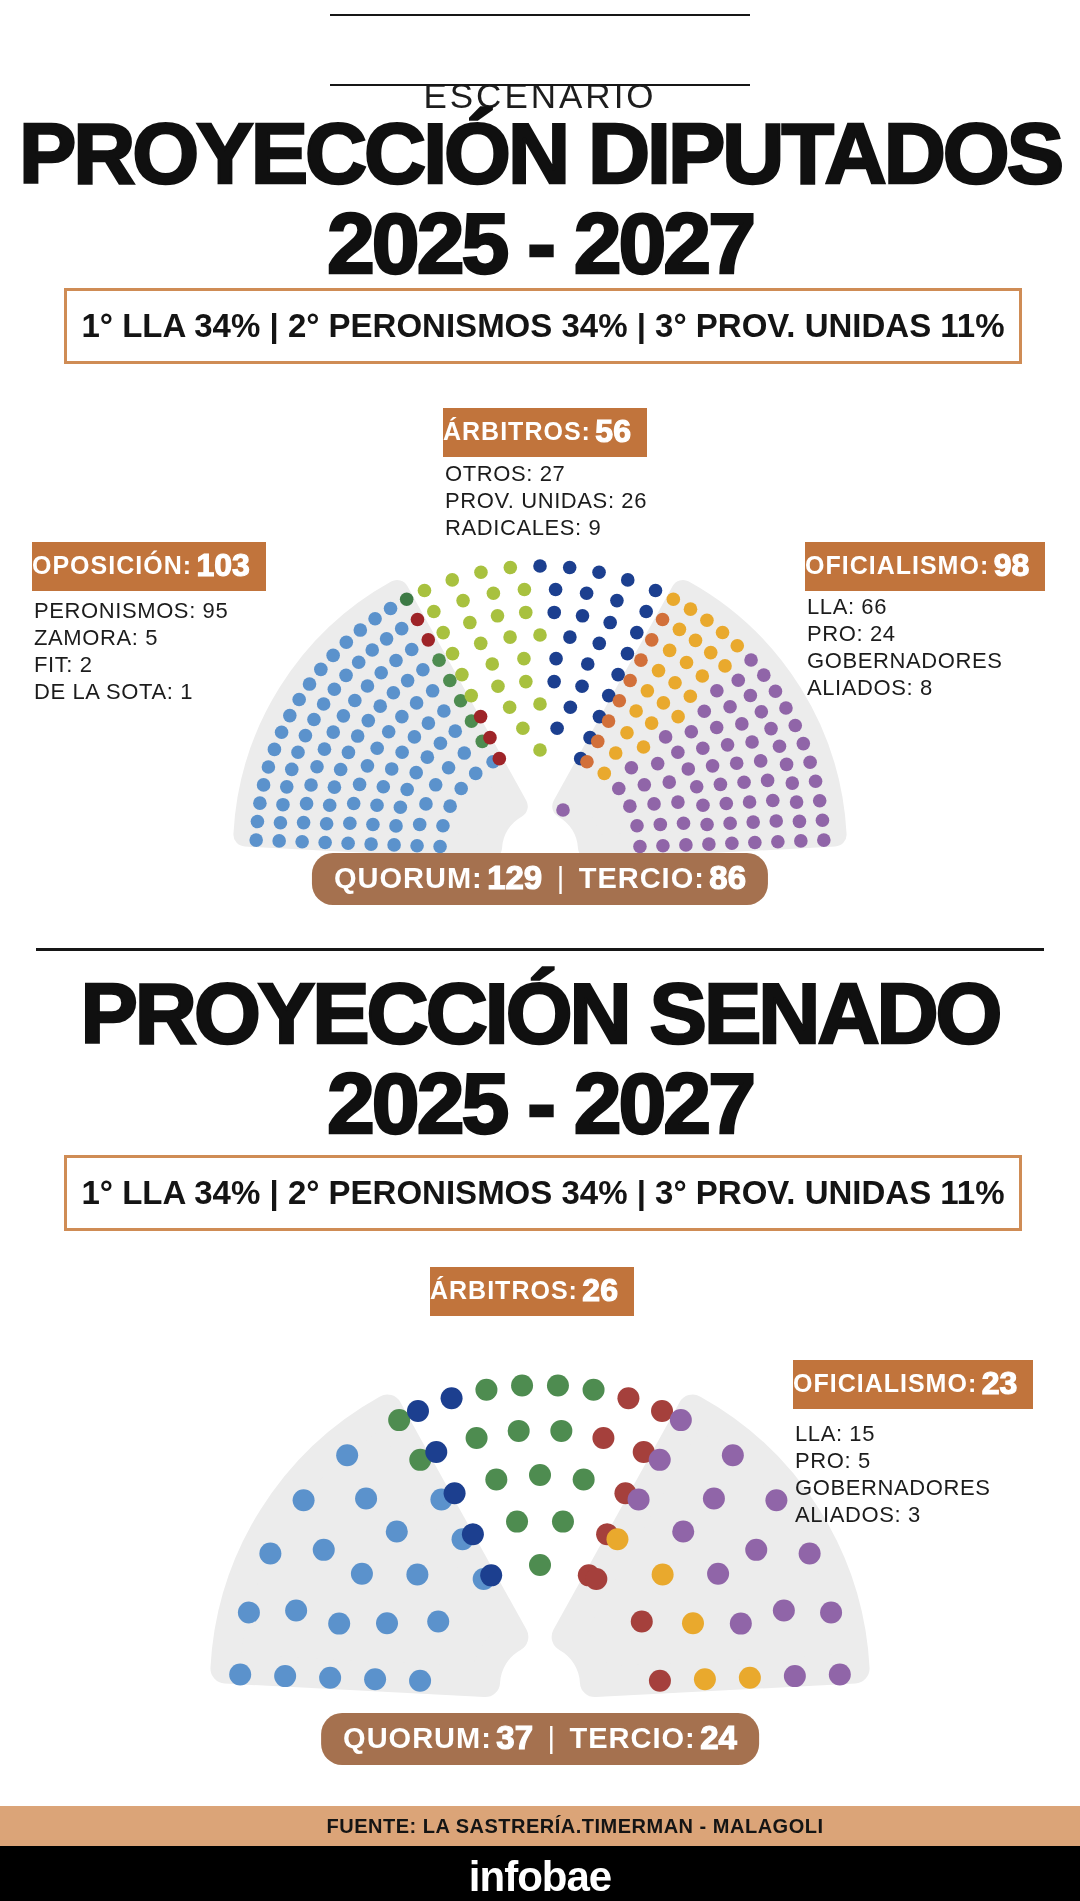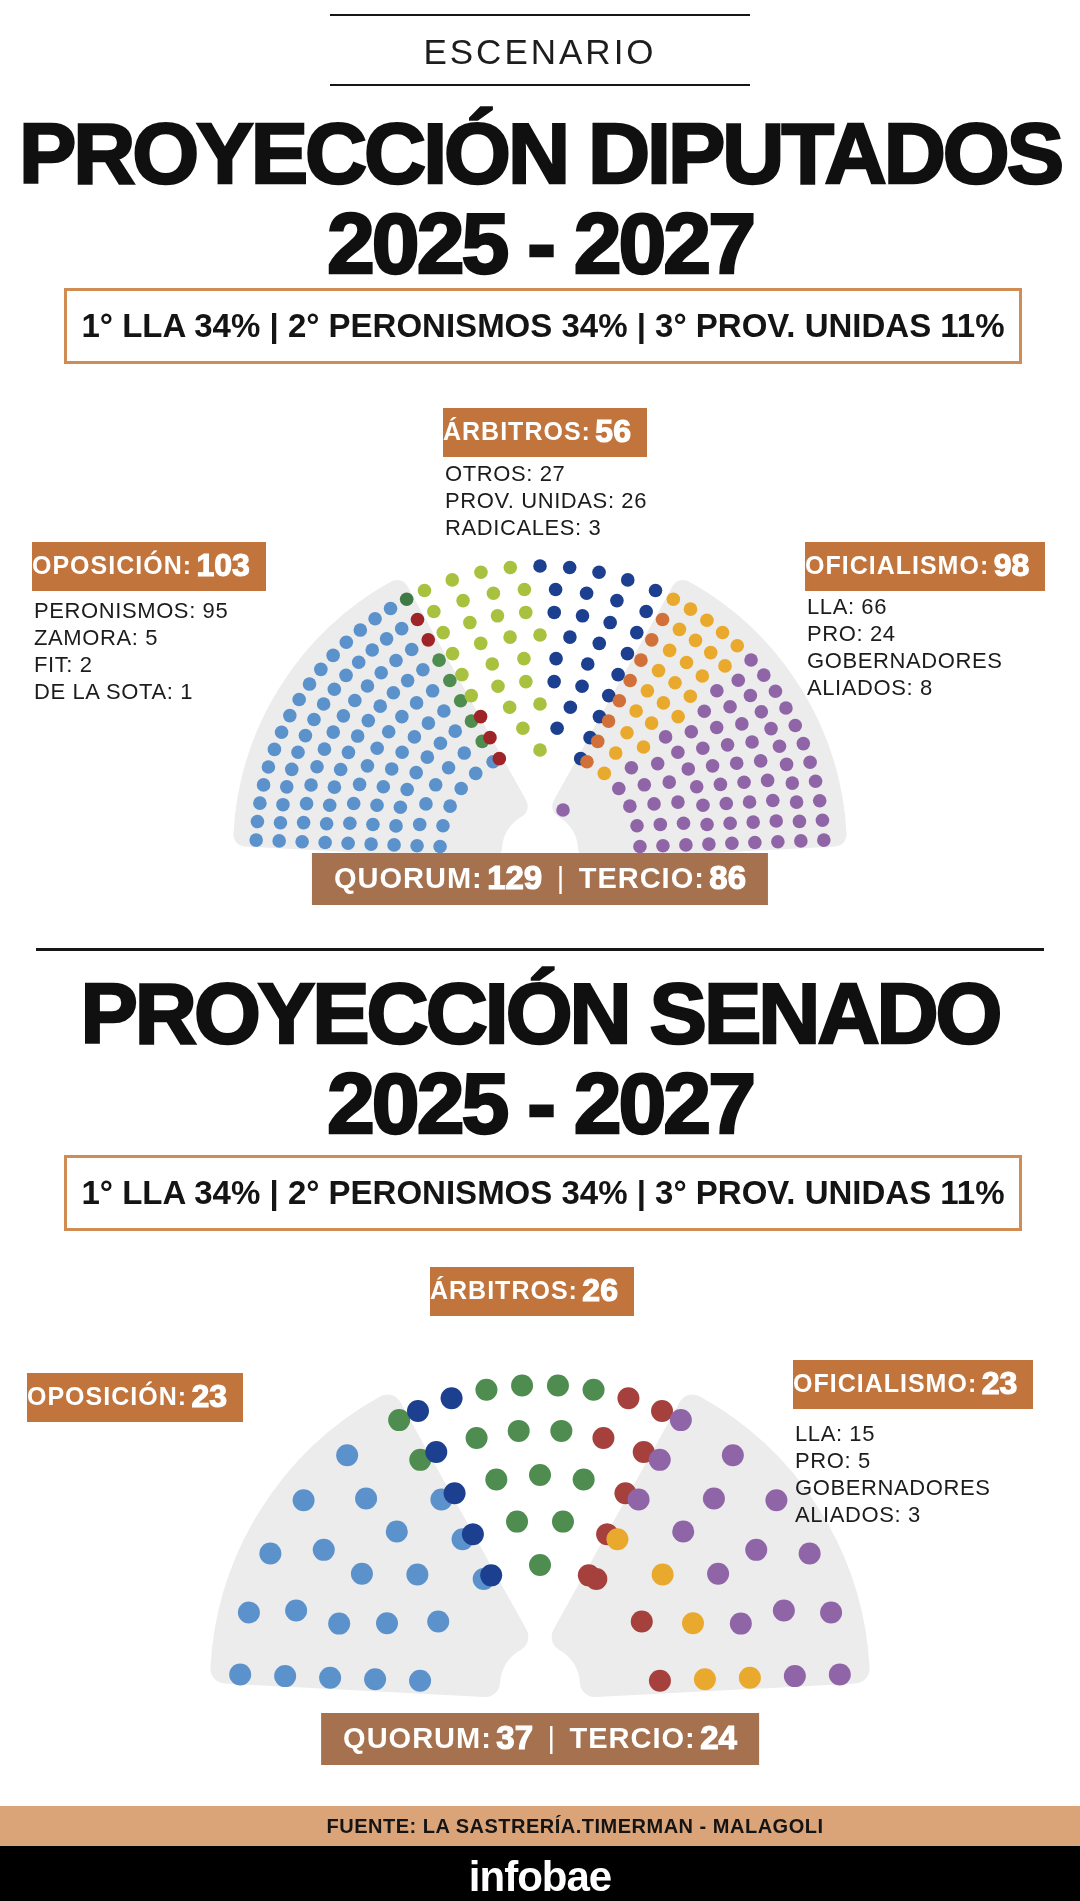--- a/index.html
+++ b/index.html
@@ -1,35 +1,35 @@
 <!DOCTYPE html>
 <html><head>
 <meta charset="utf-8">
 <style>
   html,body{margin:0;padding:0;background:#fff;}
   .page{position:relative;width:1080px;height:1901px;background:#ffffff;overflow:hidden;
         font-family:"Liberation Sans", sans-serif;}
   .rule{position:absolute;height:2px;background:#161616;}
   .kicker{position:absolute;width:100%;text-align:center;font-size:35px;font-weight:400;
-          letter-spacing:3px;color:#1d1d1d;}
+          letter-spacing:3px;color:#1d1d1d;margin-top:44px;}
   .big-title{position:absolute;width:100%;text-align:center;font-size:86px;font-weight:700;
              letter-spacing:-3px;line-height:90px;color:#101010;-webkit-text-stroke:2.5px #101010;}
   .subtitle-box{position:absolute;left:64px;width:952px;height:70px;border:3px solid #cf8c55;
                 display:flex;align-items:center;justify-content:center;}
   .subtitle-box span{font-size:33px;font-weight:700;color:#141414;letter-spacing:0;}
   .group-box{position:absolute;background:#c1743c;color:#fff;padding:5px 16px 7px 0;
              white-space:nowrap;}
   .group-box .gname{font-size:25px;font-weight:700;letter-spacing:1px;vertical-align:middle;}
   .group-box .gnum{font-size:32px;font-weight:700;letter-spacing:0;vertical-align:middle;
                    -webkit-text-stroke:1.2px #fff;}
   .party-list{position:absolute;font-size:22px;line-height:27px;letter-spacing:0.6px;
               color:#1c1c1c;font-weight:400;}
   .party-list div{white-space:normal;}
   .quorum-bar{position:absolute;left:50%;transform:translateX(-50%);background:#a5714f;color:#fff;
-              padding:6px 22px 8px 22px;white-space:nowrap;}
+              padding:6px 22px 8px 22px;white-space:nowrap;border-radius:21px;}
   .quorum-bar .qtxt{font-size:29px;font-weight:700;letter-spacing:1px;vertical-align:middle;}
   .quorum-bar .qnum{font-size:33px;font-weight:700;-webkit-text-stroke:1.2px #fff;vertical-align:middle;}
   .quorum-bar .qsep{font-size:29px;font-weight:400;margin:0 10px;vertical-align:middle;}
   .divider{position:absolute;left:36px;width:1008px;height:3px;background:#161616;}
   .chart-svg{position:absolute;left:0;top:0;width:1080px;height:1901px;pointer-events:none;}
   .footer-src{position:absolute;left:0;top:1806px;width:100%;height:40px;background:#dba478;
               display:flex;align-items:center;justify-content:center;padding-left:35px;}
   .footer-src span{font-size:20px;font-weight:700;color:#141414;letter-spacing:0.5px;}
   .brand-bar{position:absolute;left:0;top:1846px;width:100%;height:62px;background:#000;
              display:flex;align-items:center;justify-content:center;}
@@ -390,21 +390,21 @@
     <span>1° LLA 34% | 2° PERONISMOS 34% | 3° PROV. UNIDAS 11%</span>
   </div>
 
   <div class="group-box" style="left:443px;top:408px;">
     <span class="gname">ÁRBITROS:</span>
     <span class="gnum">56</span>
   </div>
   <div class="party-list" style="left:445px;top:460px;width:300px;">
       <div>OTROS: 27</div>
       <div>PROV. UNIDAS: 26</div>
-      <div>RADICALES: 3</div>
+      <div>RADICALES: 9</div>
     </div>
 
   <div class="group-box" style="left:32px;top:542px;">
     <span class="gname">OPOSICIÓN:</span>
     <span class="gnum">103</span>
   </div>
   <div class="party-list" style="left:34px;top:597px;width:270px;">
       <div>PERONISMOS: 95</div>
       <div>ZAMORA: 5</div>
       <div>FIT: 2</div>
@@ -438,24 +438,20 @@
 
   <div class="subtitle-box" style="top:1155px;">
     <span>1° LLA 34% | 2° PERONISMOS 34% | 3° PROV. UNIDAS 11%</span>
   </div>
 
   <div class="group-box" style="left:430px;top:1267px;">
     <span class="gname">ÁRBITROS:</span>
     <span class="gnum">26</span>
   </div>
 
-  <div class="group-box" style="left:27px;top:1373px;">
-    <span class="gname">OPOSICIÓN:</span>
-    <span class="gnum">23</span>
-  </div>
 
   <div class="group-box" style="left:793px;top:1360px;">
     <span class="gname">OFICIALISMO:</span>
     <span class="gnum">23</span>
   </div>
   <div class="party-list" style="left:795px;top:1420px;width:260px;">
       <div>LLA: 15</div>
       <div>PRO: 5</div>
       <div>GOBERNADORES ALIADOS: 3</div>
     </div>

